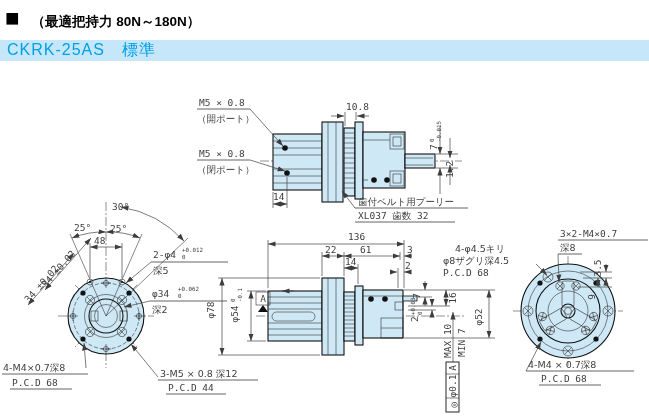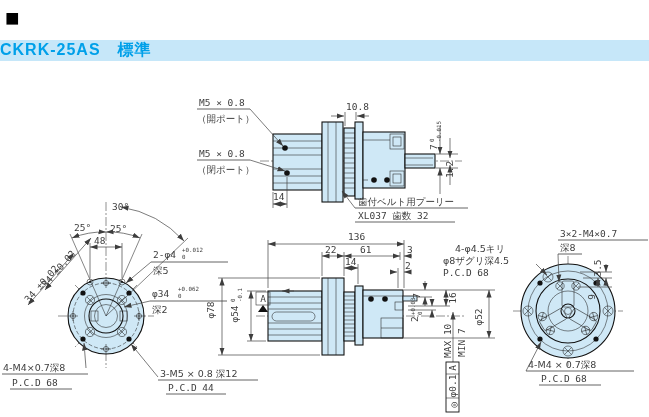--- a/index.html
+++ b/index.html
@@ -4,39 +4,40 @@
 <style>
   html,body{margin:0;padding:0;background:#fff;}
   #page{position:relative;width:649px;height:417px;background:#fff;overflow:hidden;
         font-family:"Liberation Sans","DejaVu Sans",sans-serif;}
   .title-row{position:absolute;top:5px;left:5px;display:flex;align-items:baseline;color:#000;}
   .bullet{font-size:24px;line-height:26px;color:#000;}
   .title{font-size:24px;font-weight:bold;letter-spacing:0.5px;line-height:26px;}
   .subtitle{font-size:13.5px;font-weight:bold;margin-left:12px;}
   .series-bar{position:absolute;top:40px;left:0;width:649px;height:21px;background:#c6e7f9;
               display:flex;align-items:center;}
-  .series-text{color:#00a0e9;font-weight:bold;font-size:16px;letter-spacing:1px;}
+  .series-text{color:#00a0e9;font-weight:normal;font-size:16px;margin-left:7px;letter-spacing:1px;}
   svg{position:absolute;top:0;left:0;}
   .t{font-family:"DejaVu Sans Mono","DejaVu Sans",sans-serif;fill:#3d3d3d;font-size:9.5px;}
   .tj{font-family:"DejaVu Sans","Liberation Sans",sans-serif;fill:#3d3d3d;font-size:9.5px;}
   .ts{font-family:"DejaVu Sans Mono","DejaVu Sans",sans-serif;fill:#3d3d3d;font-size:5.8px;}
   .ol{stroke:#111;stroke-width:1.1;fill:none;}
   .fl{fill:#cfe8f6;}
   .th{stroke:#222;stroke-width:0.55;fill:none;}
   .dl{stroke:#444;stroke-width:0.7;fill:none;}
   .cl{stroke:#555;stroke-width:0.65;fill:none;stroke-dasharray:9 2 2 2;}
   .ul{stroke:#3d3d3d;stroke-width:0.8;}
 </style>
 </head>
 <body>
 
 <div id="page">
 
   <div class="title-row">
     <span class="bullet">■</span>
+    <span class="subtitle">（最適把持力 80N～180N）</span>
   </div>
   <div class="series-bar">
     <span class="series-text">CKRK-25AS　標準</span>
   </div>
 
   <svg width="649" height="417" viewBox="0 0 649 417">
     <defs>
       <marker id="ae" markerUnits="userSpaceOnUse" markerWidth="8" markerHeight="6" refX="7.5" refY="3" orient="auto">
         <path d="M0,0.4 L7.5,3 L0,5.6 z" fill="#3d3d3d"></path>
       </marker>

